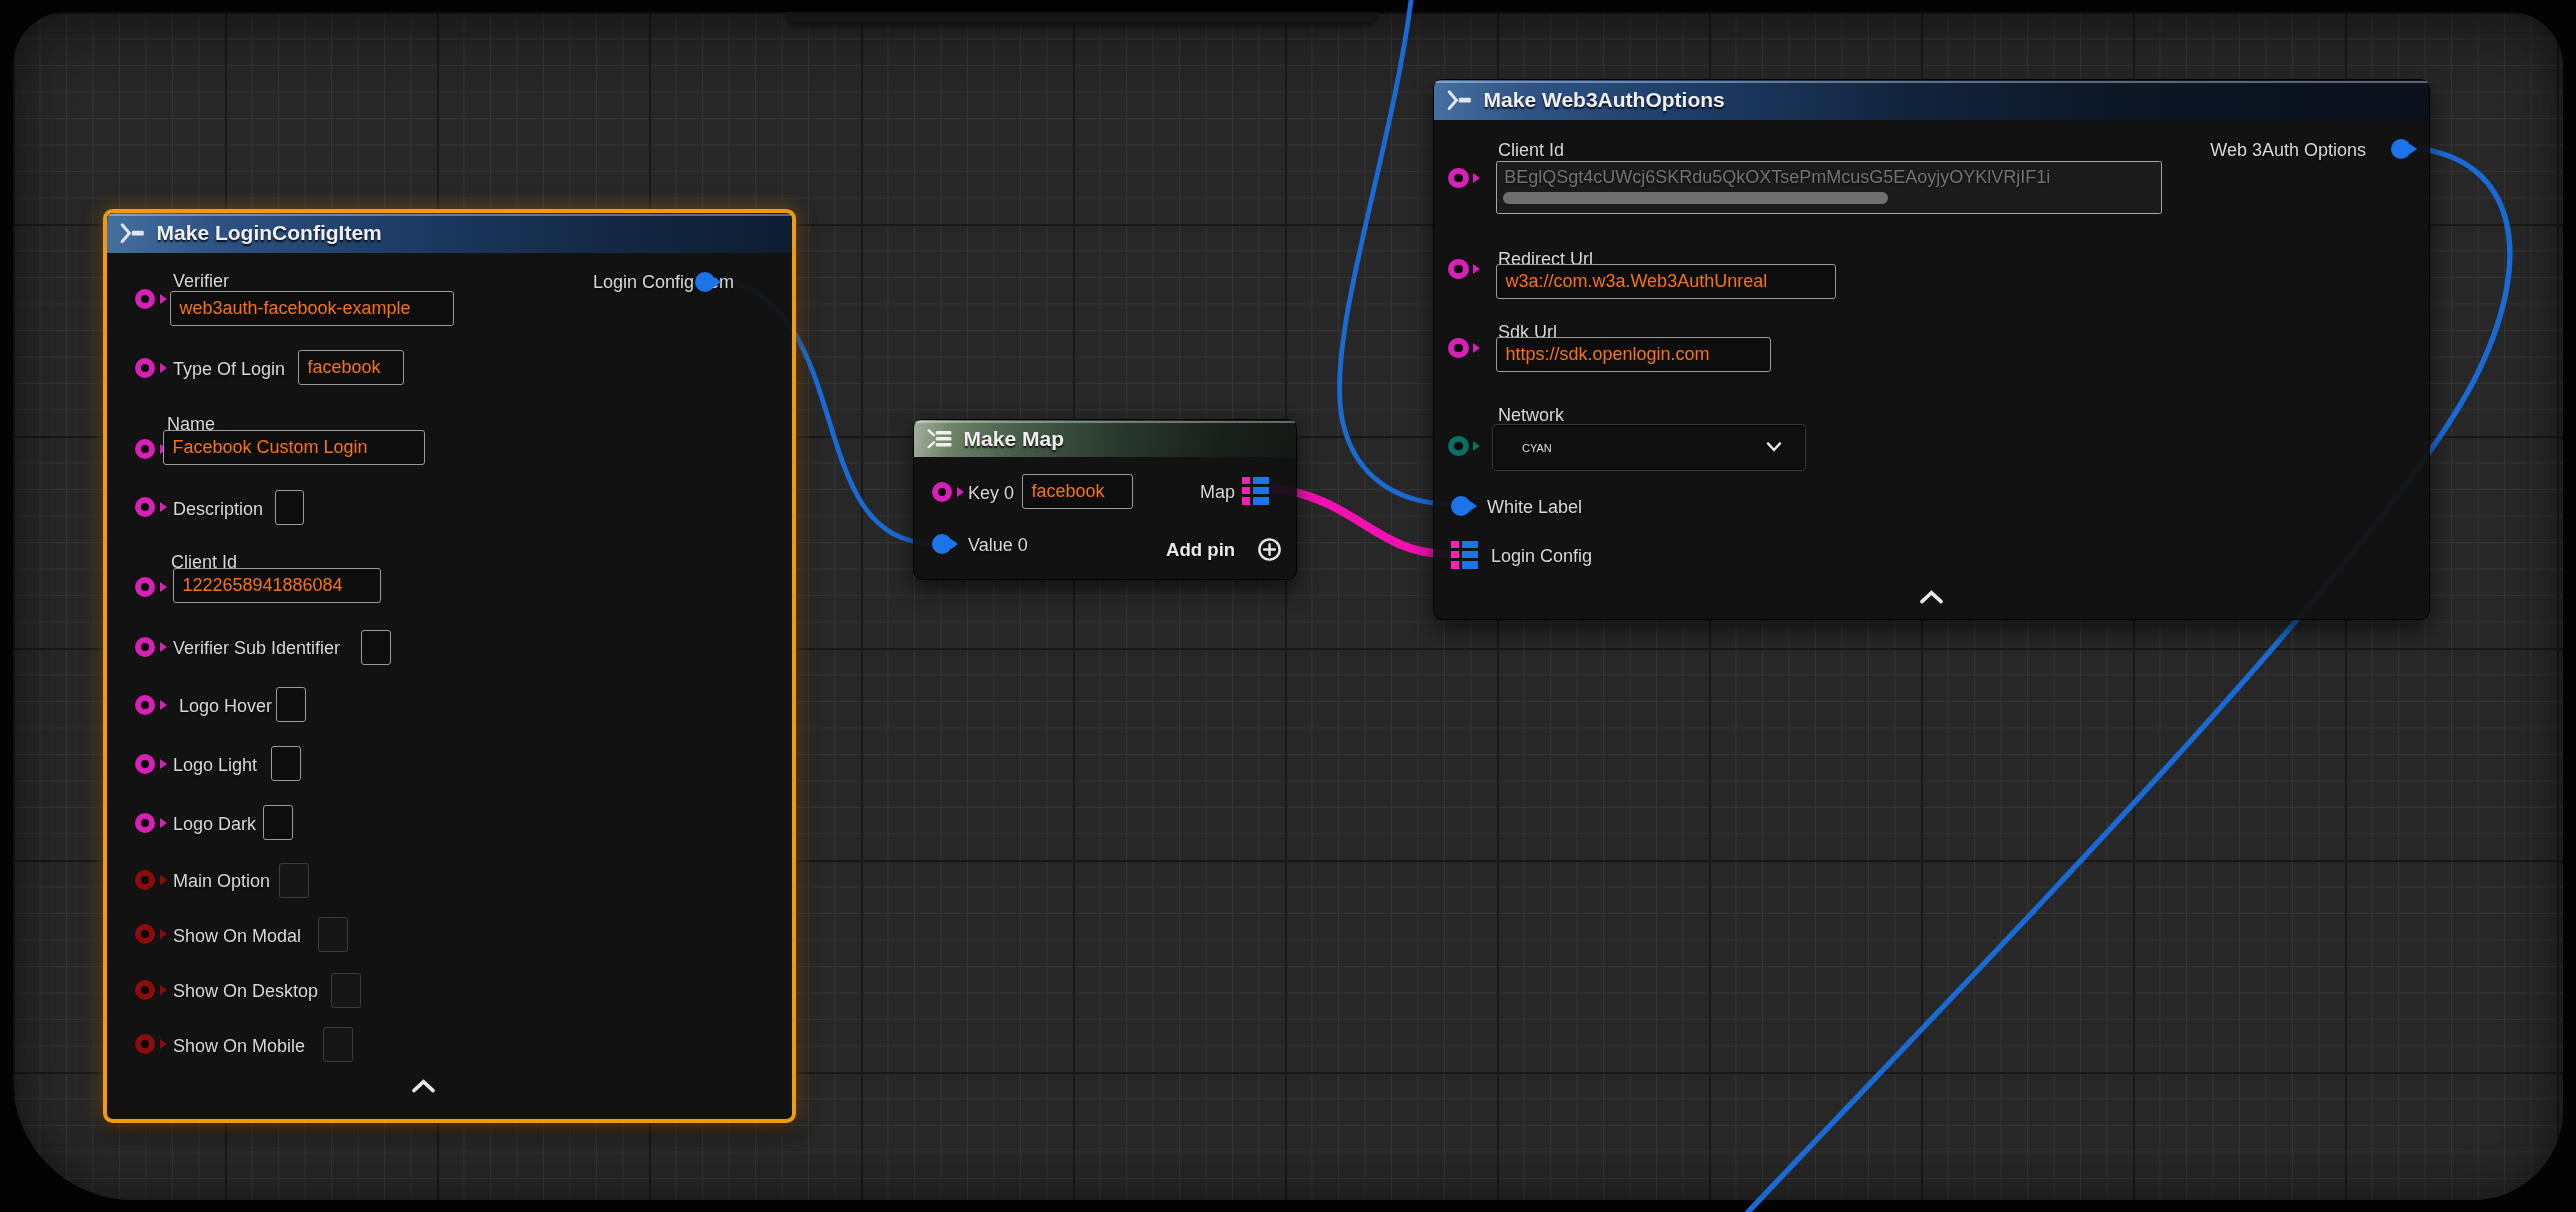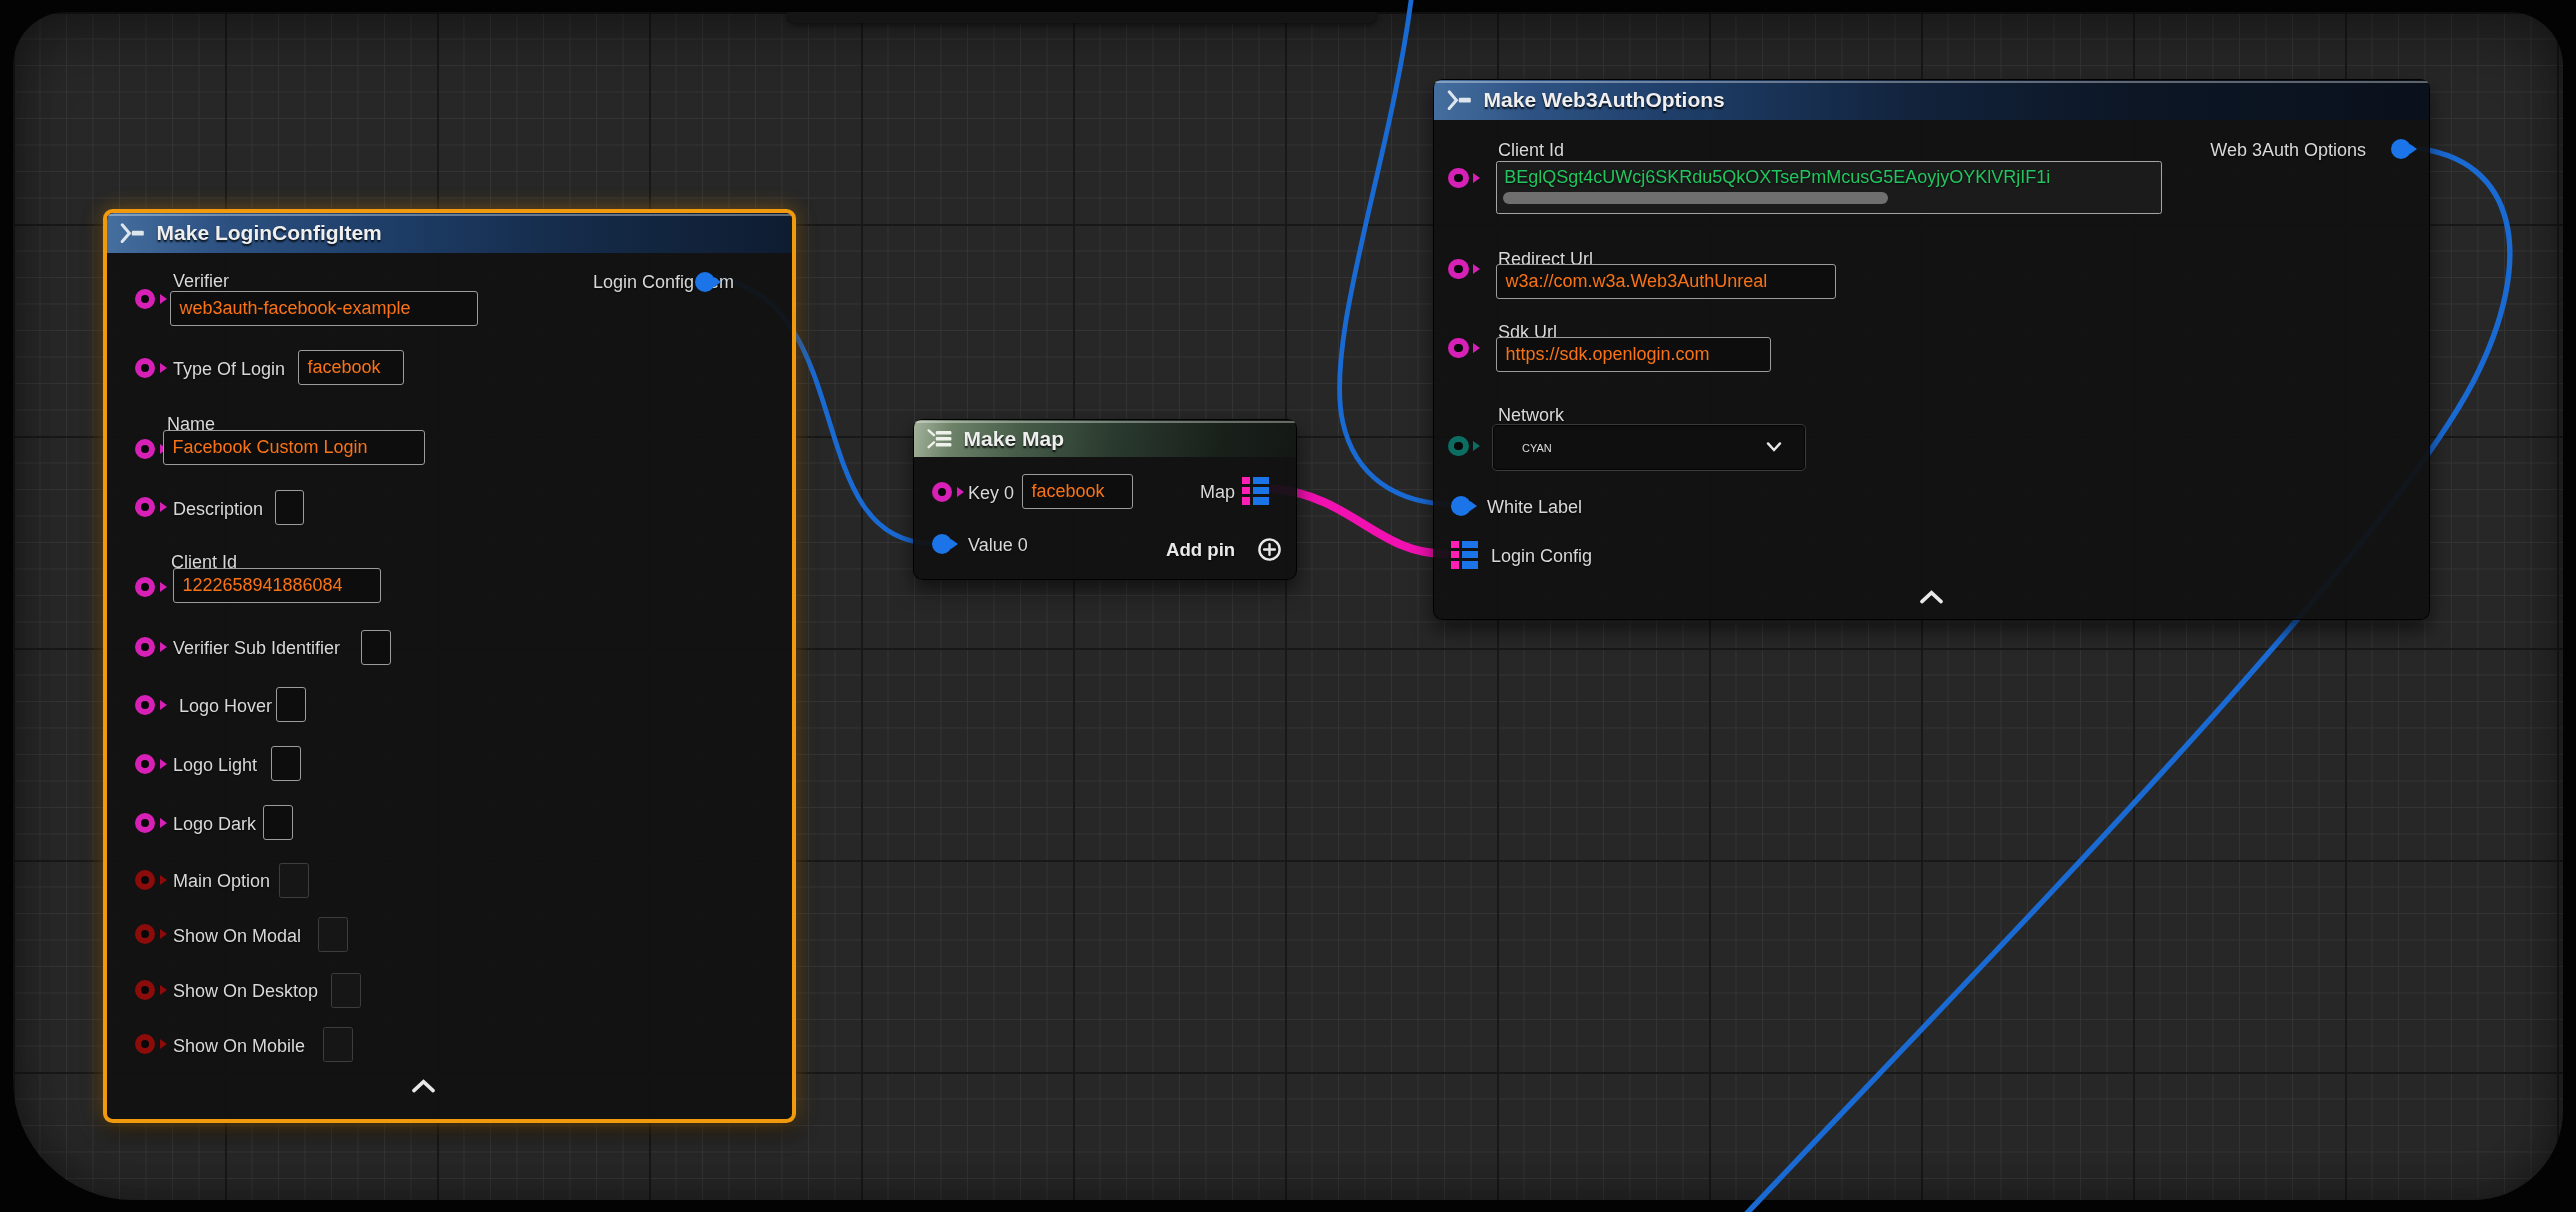--- a/index.html
+++ b/index.html
@@ -83,21 +83,21 @@
     <div class="nhead blue">
       <svg width="28" height="20.4" viewBox="0 0 46 34">
         <path d="M5 3 L17 17 L5 31" fill="none" stroke="#dfe5ec" stroke-width="5" stroke-linecap="round"></path>
         <rect x="21" y="13" width="20" height="8" rx="2" fill="#dfe5ec"></rect>
       </svg>
       <span class="ntitle">Make LoginConfigItem</span>
     </div>
 
     <span class="plabel" style="left:66px;top:58px;">Verifier</span>
     <span class="pin ring" style="--c:#D620B6;left:28px;top:76px;"></span>
-    <input class="tbox" style="left: 63px; top: 78px; width: 308px;" readonly="" value="web3auth-facebook-example">
+    <input class="tbox" style="left: 63px; top: 78px; width: 284px;" readonly="" value="web3auth-facebook-example">
 
     <span class="plabel" style="right:58px;top:59px;">Login Config Item</span>
     <span class="pin solid" style="--c:#1B74E8;left:588px;top:59px;"></span>
 
     <span class="plabel" style="left:66px;top:146px;">Type Of Login</span>
     <span class="pin ring" style="--c:#D620B6;left:28px;top:145px;"></span>
     <input class="tbox" style="left: 191px; top: 137px; width: 106px;" readonly="" value="facebook">
 
     <span class="plabel" style="left:60px;top:201px;">Name</span>
     <span class="pin ring" style="--c:#D620B6;left:28px;top:226px;"></span>
@@ -190,21 +190,21 @@
       <svg width="28" height="20.4" viewBox="0 0 46 34">
         <path d="M5 3 L17 17 L5 31" fill="none" stroke="#dfe5ec" stroke-width="5" stroke-linecap="round"></path>
         <rect x="21" y="13" width="20" height="8" rx="2" fill="#dfe5ec"></rect>
       </svg>
       <span class="ntitle">Make Web3AuthOptions</span>
     </div>
 
     <span class="plabel" style="left:64px;top:60px;">Client Id</span>
     <span class="pin ring" style="--c:#D620B6;left:14.4px;top:88px;"></span>
     <div class="bigbox" style="left:62px;top:81px;width:666px;height:53px;">
-      <span class="plabel" style="left:7.2px;top:4.8px;color:#22c55e;">BEglQSgt4cUWcj6SKRdu5QkOXTsePmMcusG5EAoyjyOYKlVRjIF1i</span>
+      <span class="plabel" style="left:7.2px;top:4.8px;color:#737373;">BEglQSgt4cUWcj6SKRdu5QkOXTsePmMcusG5EAoyjyOYKlVRjIF1i</span>
       <span class="scrollthumb"></span>
     </div>
 
     <span class="plabel" style="right:63px;top:60px;">Web 3Auth Options</span>
     <span class="pin solid" style="--c:#1B74E8;left:957px;top:59px;"></span>
 
     <span class="plabel" style="left:64px;top:169px;">Redirect Url</span>
     <span class="pin ring" style="--c:#D620B6;left:14.4px;top:179px;"></span>
     <input class="tbox" style="left: 62px; top: 184px; width: 340px;" readonly="" value="w3a://com.w3a.Web3AuthUnreal">
 

